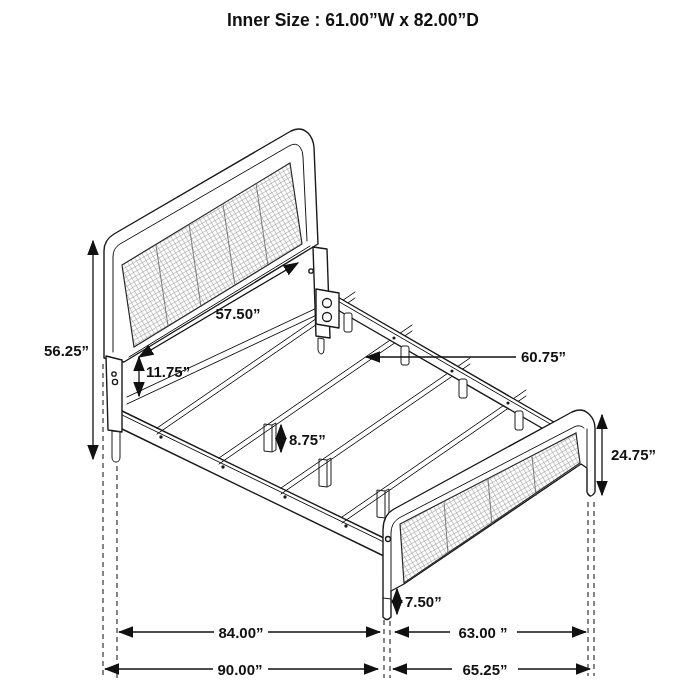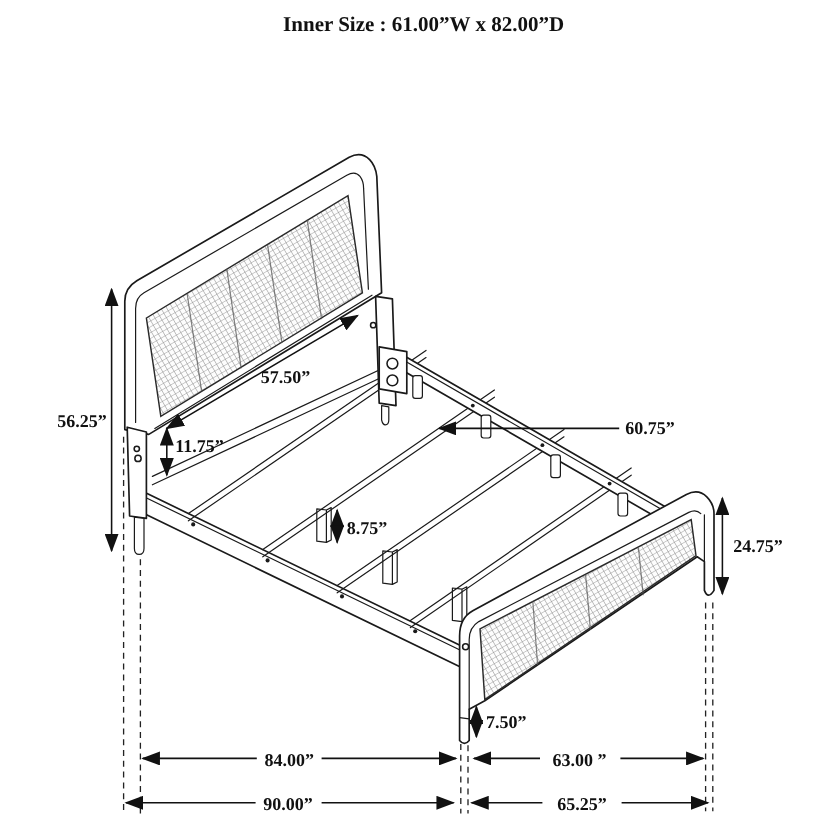--- a/index.html
+++ b/index.html
@@ -1,18 +1,18 @@
 <!DOCTYPE html>
 <html><head>
 <meta charset="utf-8">
 <style>
   html,body{margin:0;padding:0;background:#ffffff;}
   body{width:700px;height:700px;overflow:hidden;
        font-family:"Liberation Sans",sans-serif;}
-  #stage{position:relative;width:693px;height:700px;background:#fff;font-family:Liberation Serif, serif;}
+  #stage{position:relative;width:693px;height:700px;background:#fff;}
   svg{display:block;}
   .frame-line{fill:none;stroke:#1a1a1a;stroke-width:1.4;stroke-linejoin:round;stroke-linecap:round;}
   .frame-fill{fill:#ffffff;stroke:#1a1a1a;stroke-width:1.4;stroke-linejoin:round;}
   .thin{stroke-width:1;}
   .mesh{fill:url(#meshpat);stroke:#2a2a2a;stroke-width:1.2;}
   .seam{fill:none;stroke:#555;stroke-width:1;opacity:.75;}
   .dashed{fill:none;stroke:#222;stroke-width:1.1;stroke-dasharray:5 4;}
   .dim{fill:none;stroke:#111;stroke-width:1.3;}
   .dim-label{fill:#111;font-weight:bold;font-size:15px;}
   .title-label{fill:#111;font-weight:bold;font-size:17.5px;}

